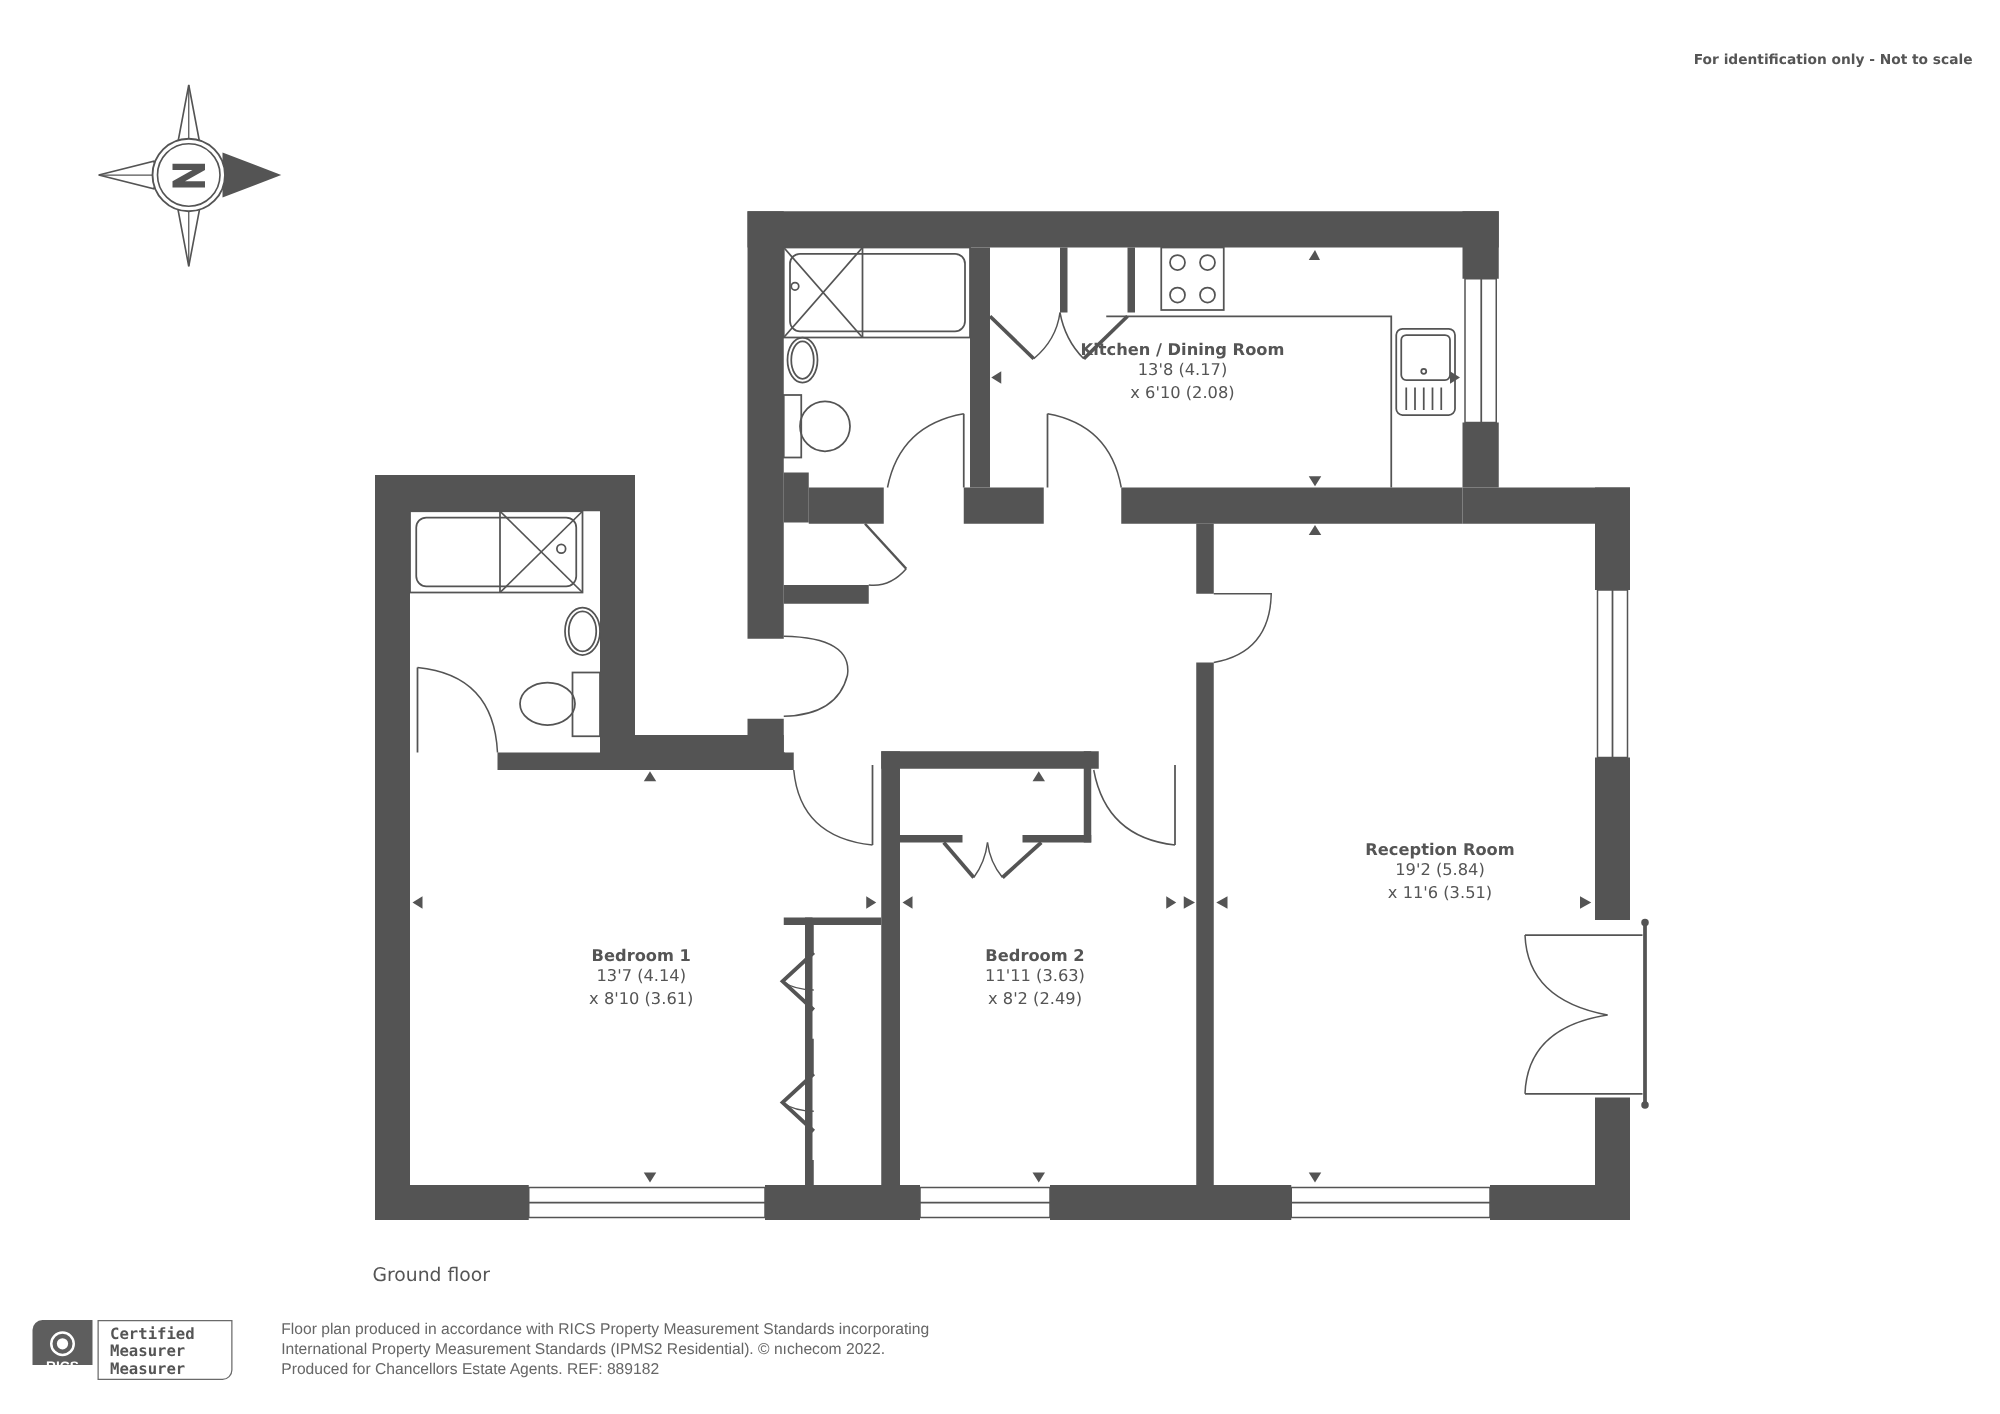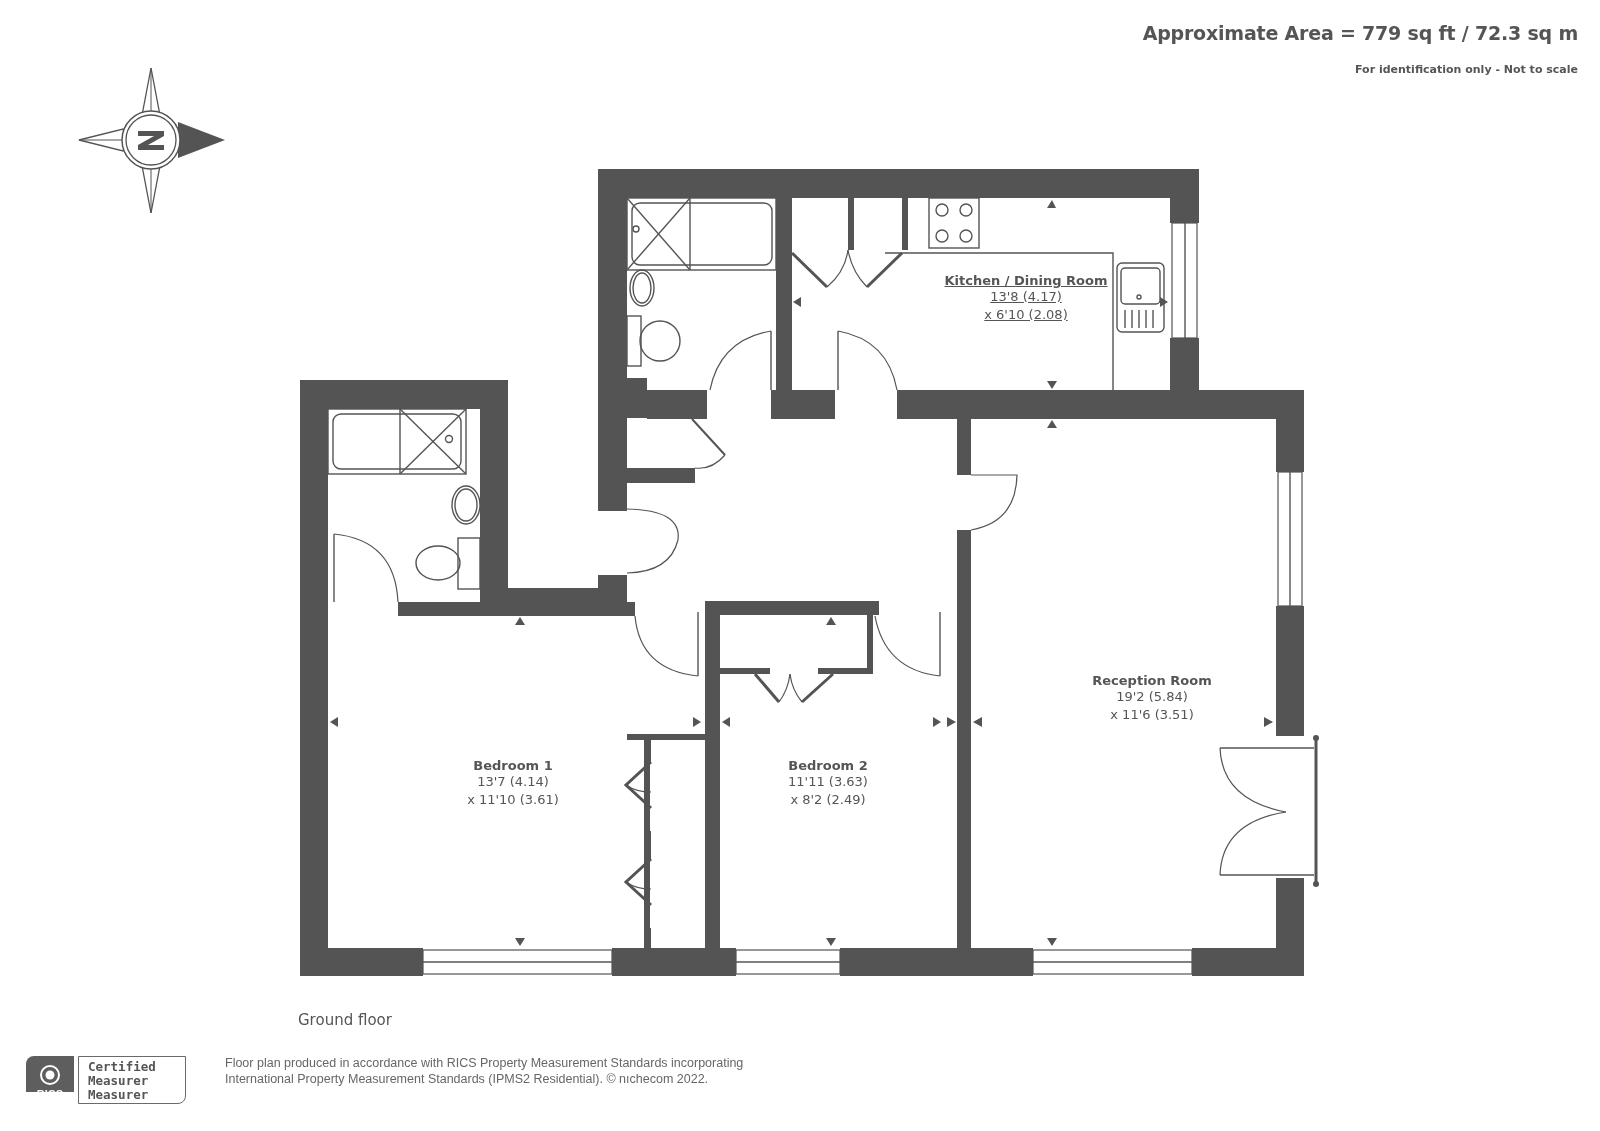--- a/index.html
+++ b/index.html
@@ -20,21 +20,20 @@
   .badge { position:absolute; left:26px; top:1056px; width:160px; height:50px; }
   .badge-rics { position:absolute; left:0; top:0; width:48px; height:36px; background:#5e5e5e; border-radius:8px 0 0 0; color:#fff; font-size:11px; font-weight:bold; text-align:center; }
   .badge-rics .lion { display:block; margin:8px auto 2px; width:22px; height:22px; }
   .badge-text { position:absolute; left:52px; top:0; width:108px; height:48px; border:1.5px solid #6a6a6a; border-radius:0 0 8px 0; color:#555; font-size:12.5px; font-weight:bold; line-height:14px; padding:3px 0 0 9px; box-sizing:border-box; font-family:"DejaVu Sans Mono", monospace; }
   .footer-text { position:absolute; left:197px; top:1055px; color:#666; font-size:12.5px; line-height:16px; font-family:"Liberation Sans", sans-serif;margin-left:28px; }
 </style>
 </head>
 <body>
 
 <div class="header-area">
-  <div class="area-title">Approximate Area = 779 sq ft / 72.3 sq m</div>
   <div class="area-note">For identification only - Not to scale</div>
 </div>
 
 <svg class="plan" width="1600" height="1131" viewBox="0 0 1600 1131">
 
   <g>
     <polygon points="151,68 162,126 151,132 140,126" fill="#fff" stroke="#545454" stroke-width="1.3"></polygon>
     <line x1="151" y1="68" x2="151" y2="126" stroke="#545454" stroke-width="1"></line>
     <polygon points="151,213 162,155 151,149 140,155" fill="#fff" stroke="#545454" stroke-width="1.3"></polygon>
     <line x1="151" y1="213" x2="151" y2="155" stroke="#545454" stroke-width="1"></line>
@@ -213,29 +212,29 @@
     <polygon class="tri" points="338,717 338,727 330,722"></polygon>
     <polygon class="tri" points="693,717 693,727 701,722"></polygon>
     <polygon class="tri" points="826,625 836,625 831,617"></polygon>
     <polygon class="tri" points="826,938 836,938 831,946"></polygon>
     <polygon class="tri" points="730,717 730,727 722,722"></polygon>
     <polygon class="tri" points="933,717 933,727 941,722"></polygon>
     <polygon class="tri" points="947,717 947,727 956,722"></polygon>
   </g>
 </svg>
 
-<div class="room-label" style="left:1026px; top:273px;text-decoration:underline;">
+<div class="room-label" style="left:946px; top:273px;">
   <div class="room-name">Kitchen / Dining Room</div>
   <div class="room-dim">13'8 (4.17)</div>
   <div class="room-dim">x 6'10 (2.08)</div>
 </div>
 <div class="room-label" style="left:513px; top:758px;">
   <div class="room-name">Bedroom 1</div>
   <div class="room-dim">13'7 (4.14)</div>
-  <div class="room-dim">x 11'10 (3.61)</div>
+  <div class="room-dim">x 8'10 (3.61)</div>
 </div>
 <div class="room-label" style="left:828px; top:758px;">
   <div class="room-name">Bedroom 2</div>
   <div class="room-dim">11'11 (3.63)</div>
   <div class="room-dim">x 8'2 (2.49)</div>
 </div>
 <div class="room-label" style="left:1115px; top:673px;margin-left:37px;">
   <div class="room-name">Reception Room</div>
   <div class="room-dim">19'2 (5.84)</div>
   <div class="room-dim">x 11'6 (3.51)</div>
@@ -254,13 +253,14 @@
   <div class="badge-text">
     <div>Certified</div>
     <div>Measurer</div>
     <div>Measurer</div>
   </div>
 </div>
 
 <div class="footer-text">
   <div>Floor plan produced in accordance with RICS Property Measurement Standards incorporating</div>
   <div>International Property Measurement Standards (IPMS2 Residential).   © nıchecom 2022.</div>
+  <div>Produced for Chancellors Estate Agents.   REF: 889182</div>
 </div>
 
 </body></html>

